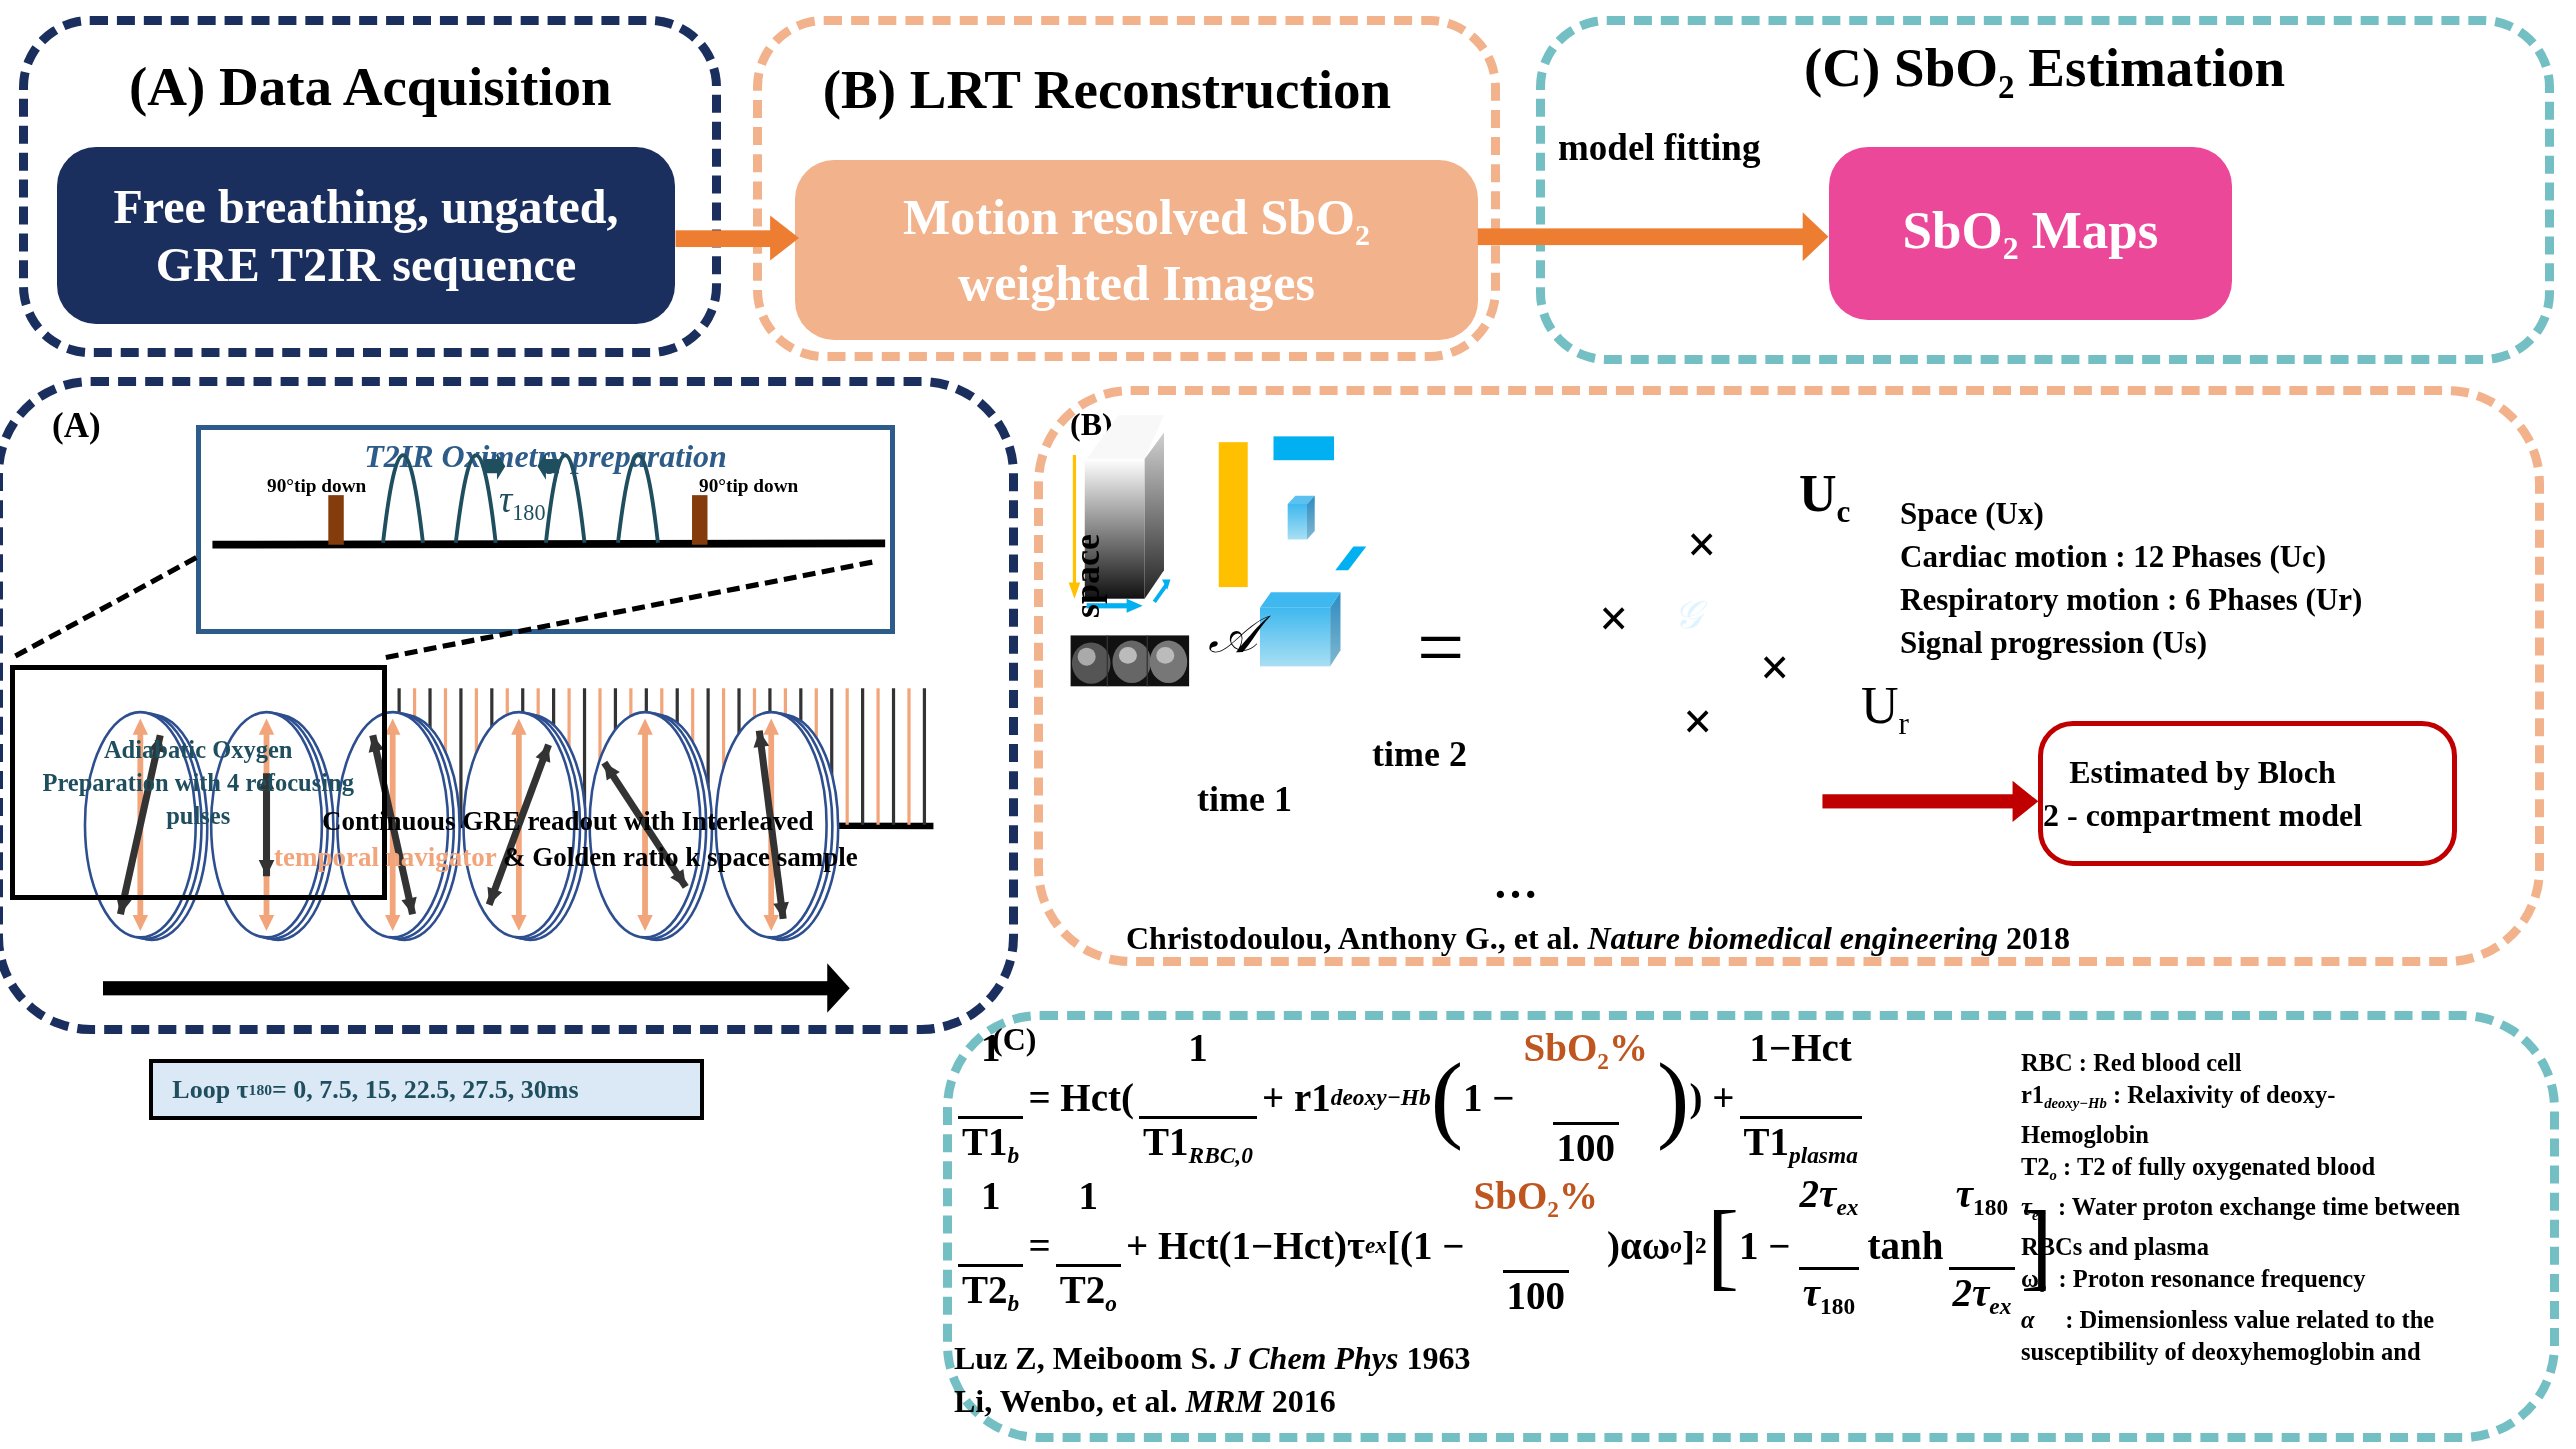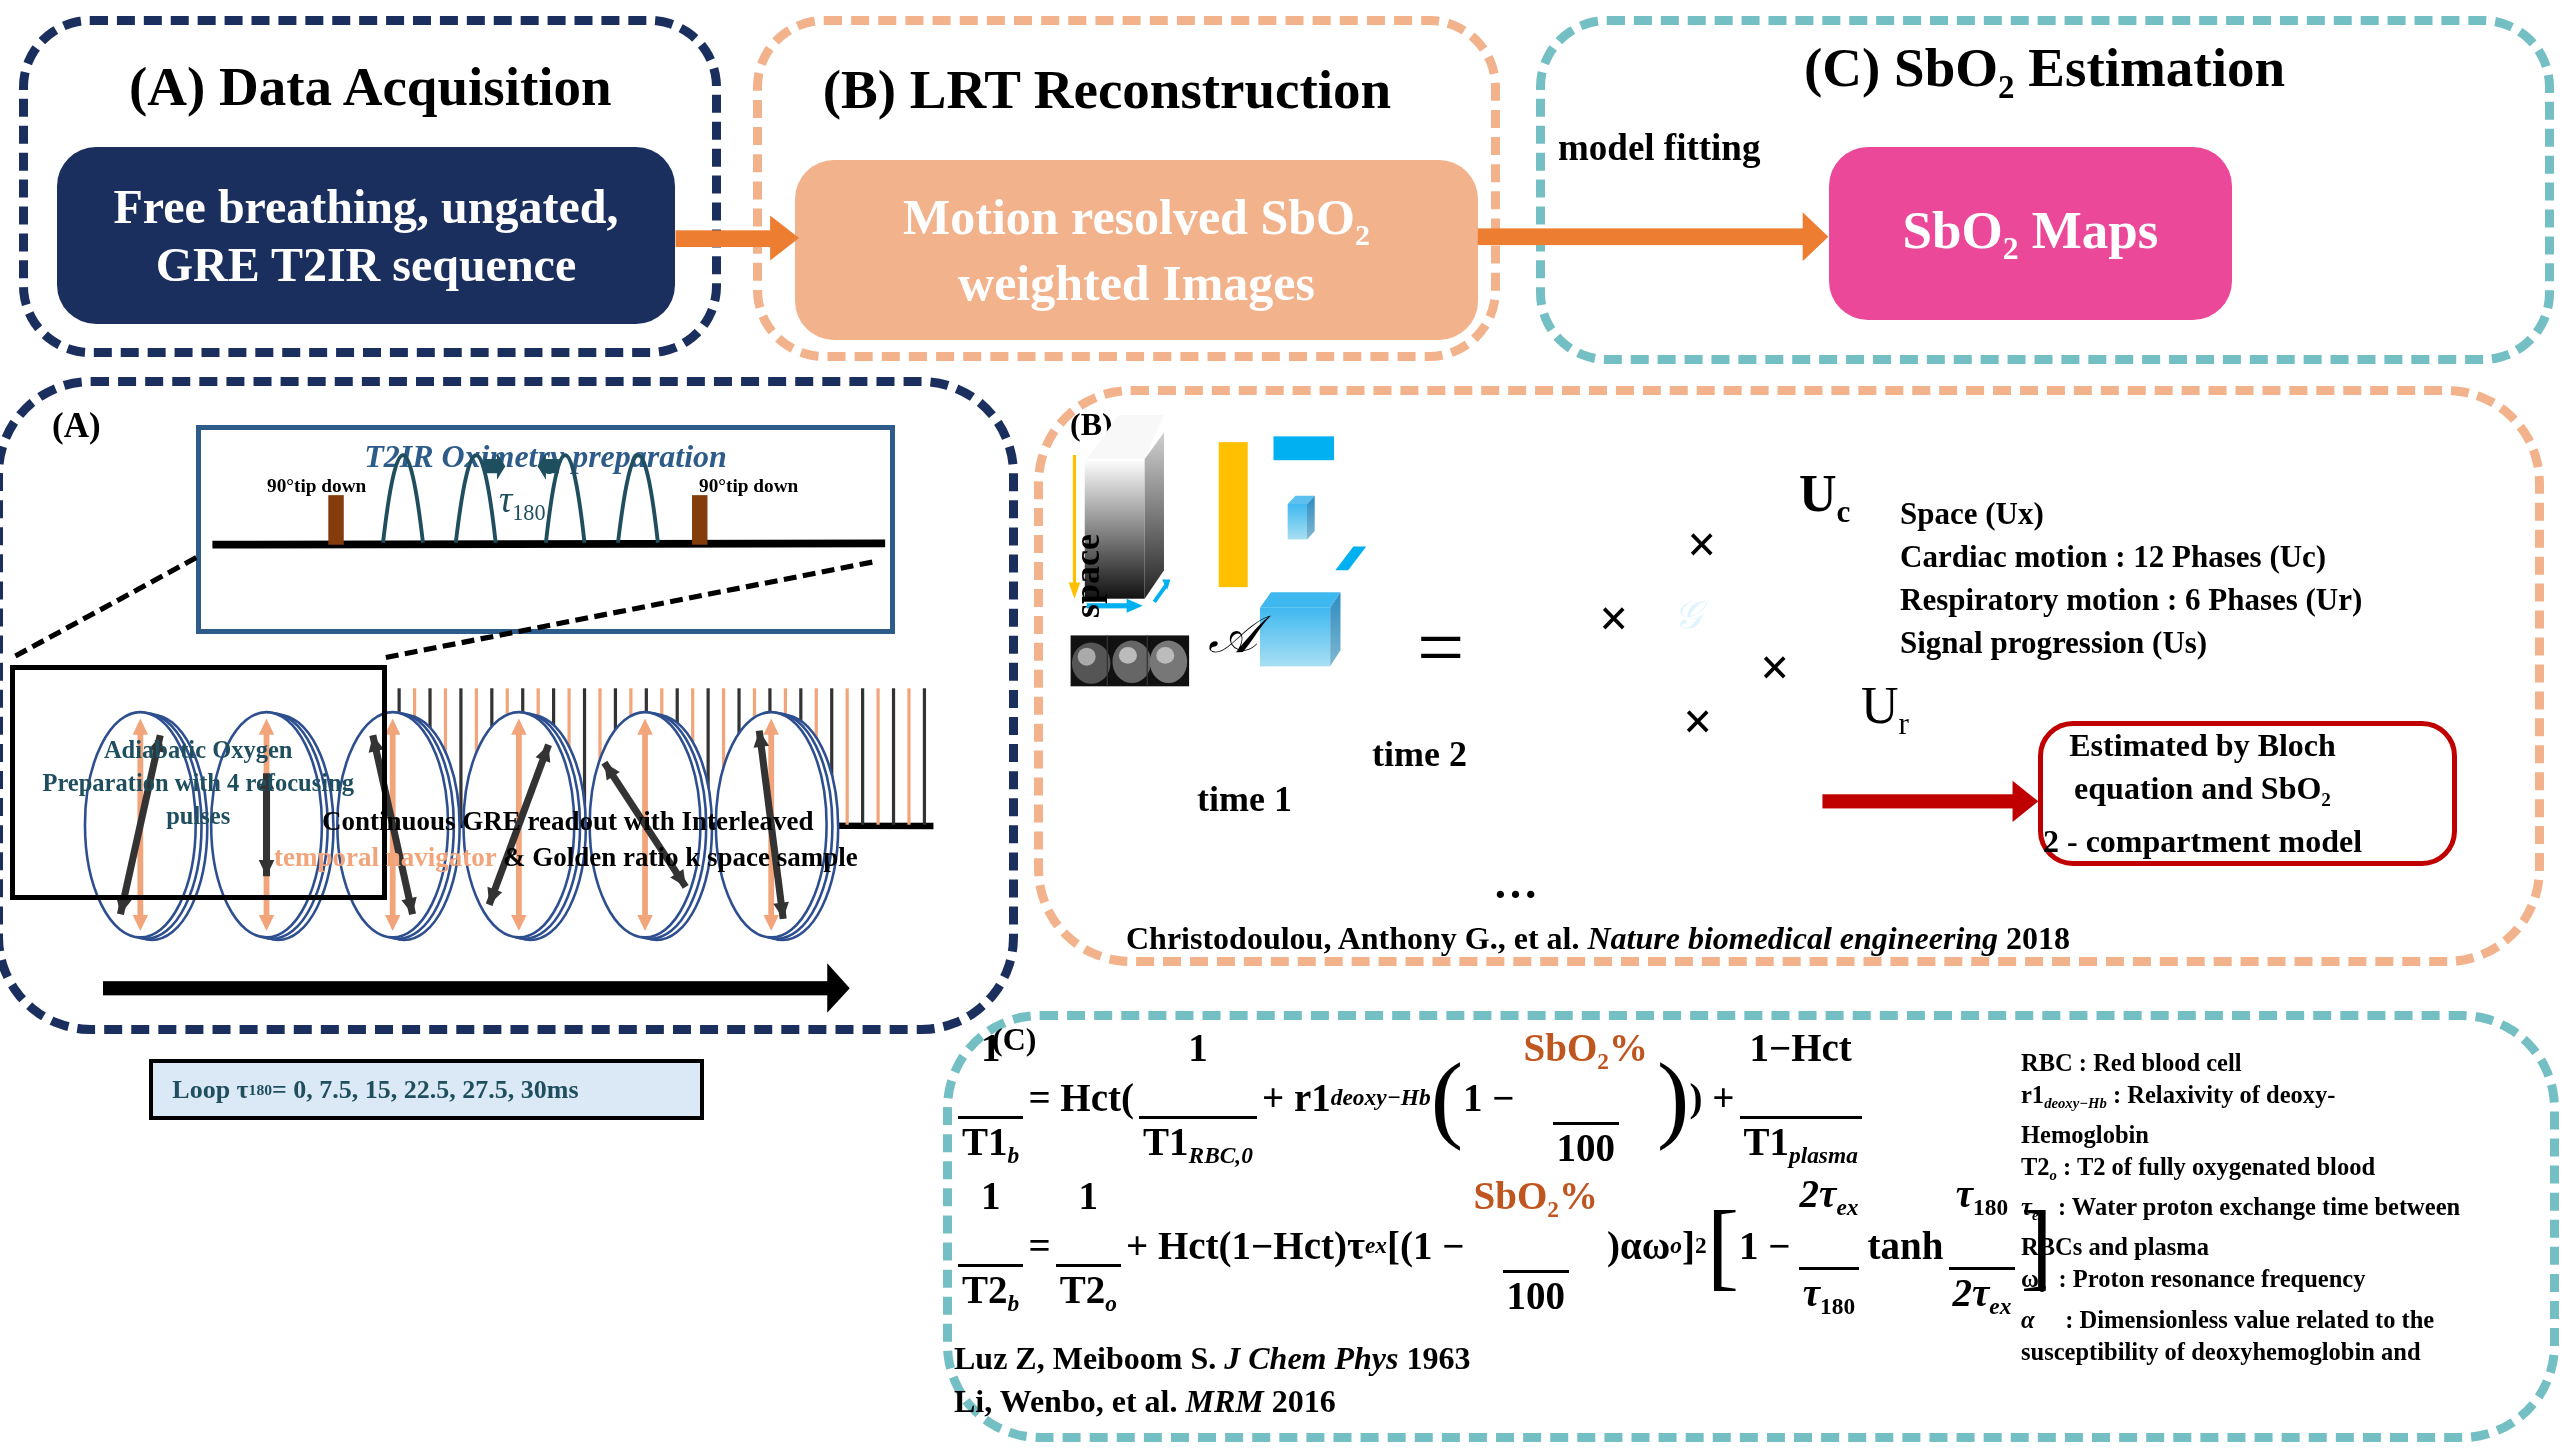--- a/index.html
+++ b/index.html
@@ -319,21 +319,20 @@
 <div class="abs" style="left:1900px;top:480px;">
   <div class="b" style="font-size:31px;line-height:43px;margin-top:12px;">Space (Ux)</div>
   <div class="b" style="font-size:31px;line-height:43px;">Cardiac motion : 12 Phases (Uc)</div>
   <div class="b" style="font-size:31px;line-height:43px;">Respiratory motion : 6 Phases (Ur)</div>
   <div class="b" style="font-size:31px;line-height:43px;">Signal progression (Us)</div>
 </div>
 
 <div class="abs" style="left:2038px;top:721px;width:419px;height:145px;border:5.8px solid #c00000;border-radius:35px;box-sizing:border-box;display:flex;align-items:center;text-align:center;font-weight:bold;font-size:32px;line-height:43px;">
   <div>
       <div>Estimated by Bloch</div>
-      <div><span>equation and SbO</span><span class="sub">2</span></div>
       <div>2 - compartment model</div>
     </div>
 </div>
 
 <div class="abs b" style="left:1126px;top:920px;font-size:32px;white-space:nowrap;"><span>Christodoulou, Anthony G., et al. </span><span class="i">Nature biomedical engineering</span><span>  2018</span></div>
 
 <div class="dash teal" style="left:943px;top:1011px;width:1616px;height:431px;border-radius:97px;"></div>
 <div class="abs b" style="left:992px;top:1021px;font-size:32px;">(C)</div>
 
 <div class="abs eq" style="left:953px;top:1043px;height:109px;">

